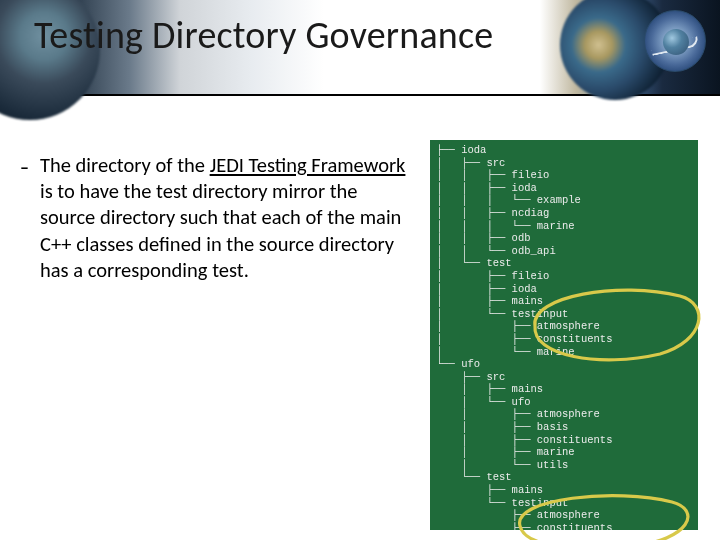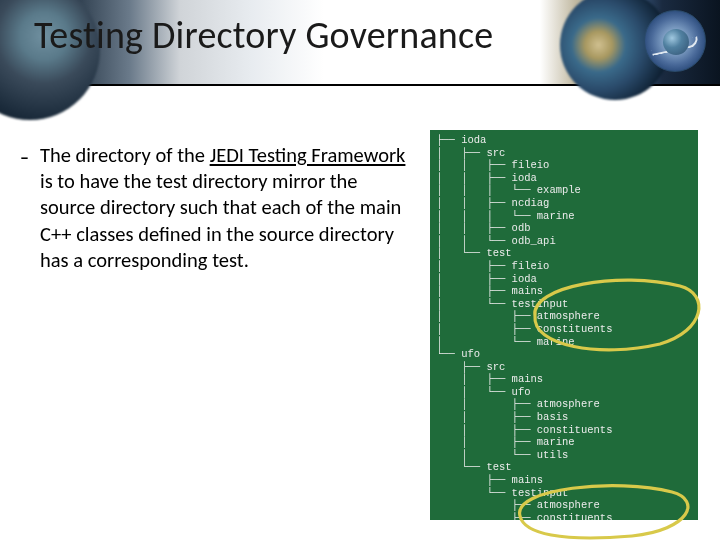--- a/index.html
+++ b/index.html
@@ -6,21 +6,21 @@
   body {
     width: 720px;
     height: 540px;
     font-family: Calibri, Arial, sans-serif;
     background: #fff;
     position: relative;
     overflow: hidden;
   }
   .header {
     position: relative;
-    height: 86px;
+    height: 96px;
     background: linear-gradient(to right,
       #0a1420 0%, #0a1420 6%,
       #2a3a4a 10%, #4a5a6a 14%, #6a7a8a 18%,
       #d0d4d8 25%, #e8ecf0 35%, #ffffff 45%,
       #ffffff 75%,
       #c0b8a0 80%, #8a9aa0 84%,
       #3a5a80 88%, #1a2a40 92%, #0a1420 100%);
     border-bottom: 2px solid #000;
   }
   .earth-left {

